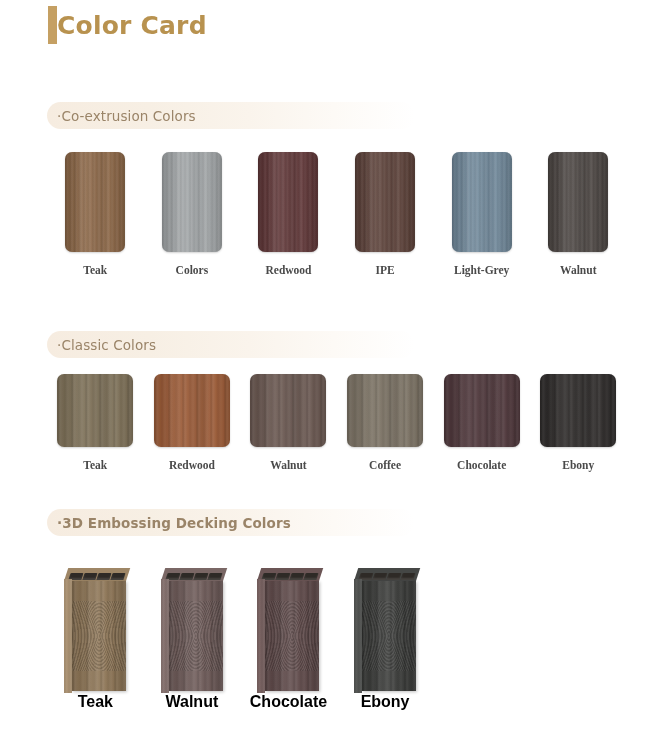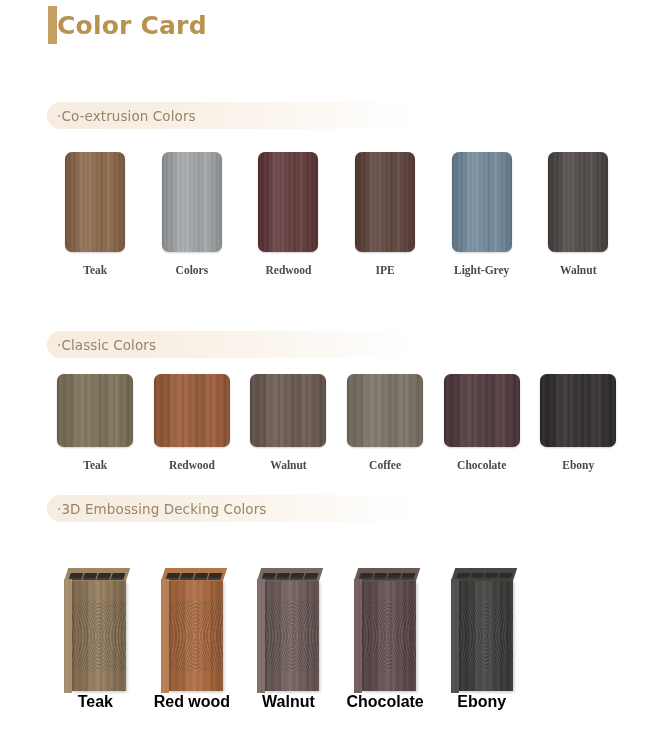--- a/index.html
+++ b/index.html
@@ -312,21 +312,21 @@
         <div class="swatch" style="width: 76px; height: 73px; background: rgb(47, 44, 43);">
           <div class="grain g2"></div>
           <div class="shade"></div>
         </div>
         <div class="label">Ebony</div>
       </div>
     </div>
 </div>
 
 <div class="section">
-  <div class="section-header" style="top:495px;">
+  <div class="section-header" style="top:509px;font-weight:bold;">
     <span class="label">·3D Embossing Decking Colors</span>
   </div>
   <div class="row" id="row-2" style="top:568px;">
       <div class="cell3d">
         <div class="board">
           <div class="top" style="background: rgb(158, 134, 102);">
             <div class="hole"></div>
             <div class="hole"></div>
             <div class="hole"></div>
             <div class="hole"></div>
@@ -337,39 +337,20 @@
           <div class="face" style="background: rgb(141, 117, 86);">
             <div class="grain g2"></div>
             <div class="knot"></div>
             <div class="board-shade"></div>
           </div>
         </div>
         <div class="label">Teak</div>
       </div>
       <div class="cell3d">
         <div class="board">
-          <div class="top" style="background: rgb(180, 119, 74);">
-            <div class="hole"></div>
-            <div class="hole"></div>
-            <div class="hole"></div>
-            <div class="hole"></div>
-          </div>
-          <div class="side" style="background: rgb(201, 138, 88);">
-            <div class="grain g1"></div>
-          </div>
-          <div class="face" style="background: rgb(169, 102, 58);">
-            <div class="grain g2"></div>
-            <div class="knot"></div>
-            <div class="board-shade"></div>
-          </div>
-        </div>
-        <div class="label">Red wood</div>
-      </div>
-      <div class="cell3d">
-        <div class="board">
           <div class="top" style="background: rgb(122, 103, 101);">
             <div class="hole"></div>
             <div class="hole"></div>
             <div class="hole"></div>
             <div class="hole"></div>
           </div>
           <div class="side" style="background: rgb(140, 119, 116);">
             <div class="grain g1"></div>
           </div>
           <div class="face" style="background: rgb(109, 90, 88);">

